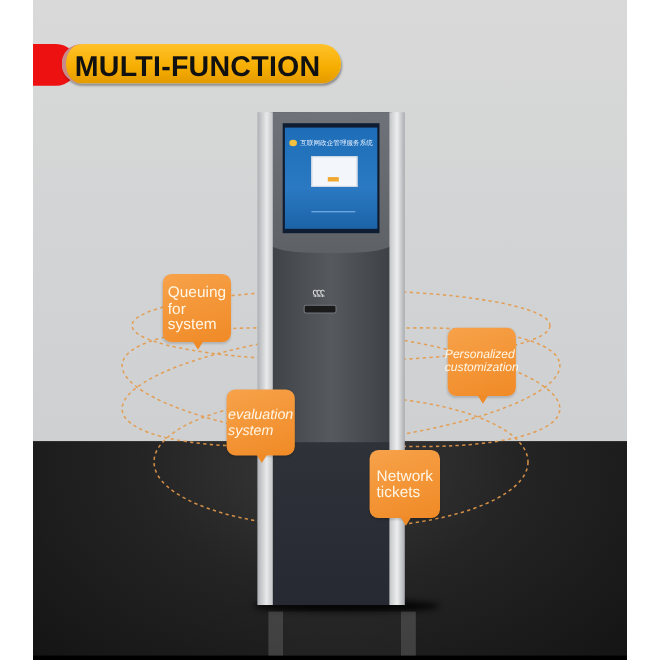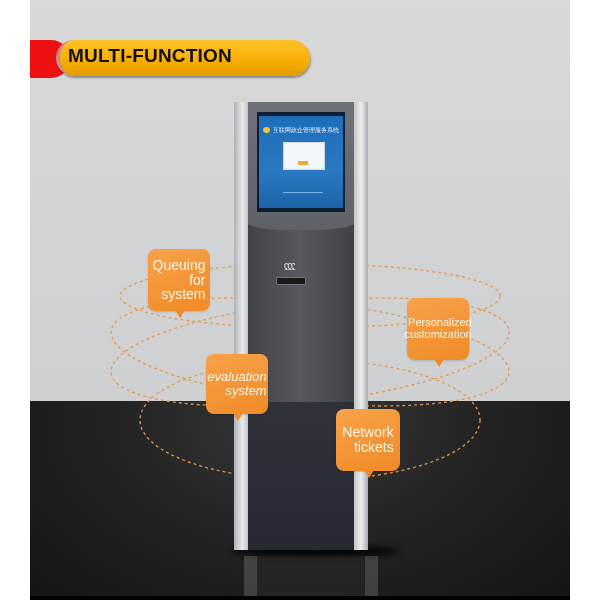--- a/index.html
+++ b/index.html
@@ -9,21 +9,21 @@
   .floor{position:absolute;left:0;top:401px;width:540px;height:199px;
     background:radial-gradient(ellipse at 50% 10%,#3a3a3a 0%,#242424 45%,#141414 100%);}
   .floor-bottom{position:absolute;left:0;bottom:0;width:540px;height:4px;background:#000;}
 
   
   .banner{position:absolute;left:0;top:40px;width:276px;height:38px;}
   .banner-red{position:absolute;left:0;top:0;width:40px;height:38px;background:#ee1111;border-radius:0 19px 19px 0;}
   .banner-pill{position:absolute;left:26px;top:0;width:250px;height:36px;border-radius:18px;
     background:linear-gradient(180deg,#ffc22a 0%,#f6ad00 60%,#e39a00 100%);
     box-shadow:1px 2px 2px rgba(0,0,0,0.35);border-left:4px solid #c98a8a;}
-  .banner-text{position:absolute;left:38px;top:5px;font-size:19px;font-weight:bold;color:#111;letter-spacing:0.2px;white-space:nowrap;}
+  .banner-text{position:absolute;left:38px;top:5px;font-size:26px;font-weight:bold;color:#111;letter-spacing:0.2px;white-space:nowrap;}
 
   
   .kiosk{position:absolute;left:204px;top:102px;width:134px;height:448px;}
   .k-side-l{position:absolute;left:0;top:0;width:14px;height:448px;background:linear-gradient(90deg,#aeb1b5,#e8e9ea 60%,#c2c4c6);}
   .k-side-r{position:absolute;right:0;top:0;width:14px;height:448px;background:linear-gradient(90deg,#c2c4c6,#eeeeee 50%,#a9acb0);}
   .k-body{position:absolute;left:12px;top:0;width:110px;height:448px;background:linear-gradient(90deg,#3f4247,#56595e 50%,#3d4045);}
   .k-top{position:absolute;left:12px;top:0;width:110px;height:128px;background:linear-gradient(180deg,#6f7278,#5e6166);border-radius:0 0 40% 40% / 0 0 8px 8px;}
   .k-lower{position:absolute;left:12px;top:300px;width:110px;height:148px;background:linear-gradient(180deg,#2f3239,#262932);}
   .screen{position:absolute;left:11px;top:10px;width:88px;height:100px;background:#0f1d33;}
   .screen-inner{position:absolute;left:2px;top:4px;width:84px;height:92px;background:linear-gradient(180deg,#1d6db8,#2a79c2 60%,#1c63a8);}
@@ -36,25 +36,25 @@
   .k-slot{position:absolute;left:42px;top:175px;width:28px;height:6px;background:#1a1a1a;border:1px solid #72767c;border-radius:2px;}
   .k-shadow{position:absolute;left:200px;top:545px;width:170px;height:12px;border-radius:50%;background:rgba(0,0,0,0.85);filter:blur(3px);}
   .k-reflect{position:absolute;left:214px;top:556px;width:134px;height:40px;opacity:0.25;
     background:linear-gradient(90deg,#aaa 0,#aaa 10%,#333 10%,#333 90%,#aaa 90%);}
 
   
   svg.rings{position:absolute;left:0;top:0;width:540px;height:600px;pointer-events:none;}
 
   
   .bubble{position:absolute;background:linear-gradient(160deg,#f7a24a,#f08a26);border-radius:8px;color:#fff6e6;
-    display:flex;align-items:center;justify-content:center;text-align:right;line-height:1.05;box-shadow:0 1px 2px rgba(0,0,0,0.15);}
+    display:flex;align-items:center;justify-content:center;text-align:left;line-height:1.05;box-shadow:0 1px 2px rgba(0,0,0,0.15);}
   .bubble::after{content:"";position:absolute;bottom:-7px;width:0;height:0;border-left:5px solid transparent;border-right:5px solid transparent;border-top:8px solid #f08a26;}
   .b-queue{left:118px;top:249px;width:62px;height:62px;font-size:14px;}
   .b-queue::after{left:27px;}
-  .b-person{left:377px;top:298px;width:62px;height:62px;font-size:11px;}
+  .b-person{left:377px;top:298px;width:62px;height:62px;font-size:11px;font-style:italic;}
   .b-person::after{left:27px;}
   .b-eval{left:176px;top:354px;width:62px;height:60px;font-size:13px;font-style:italic;}
   .b-eval::after{left:27px;}
   .b-net{left:306px;top:409px;width:64px;height:62px;font-size:14px;}
   .b-net::after{left:28px;}
 </style>
 </head>
 <body>
 
 <div class="stage">

